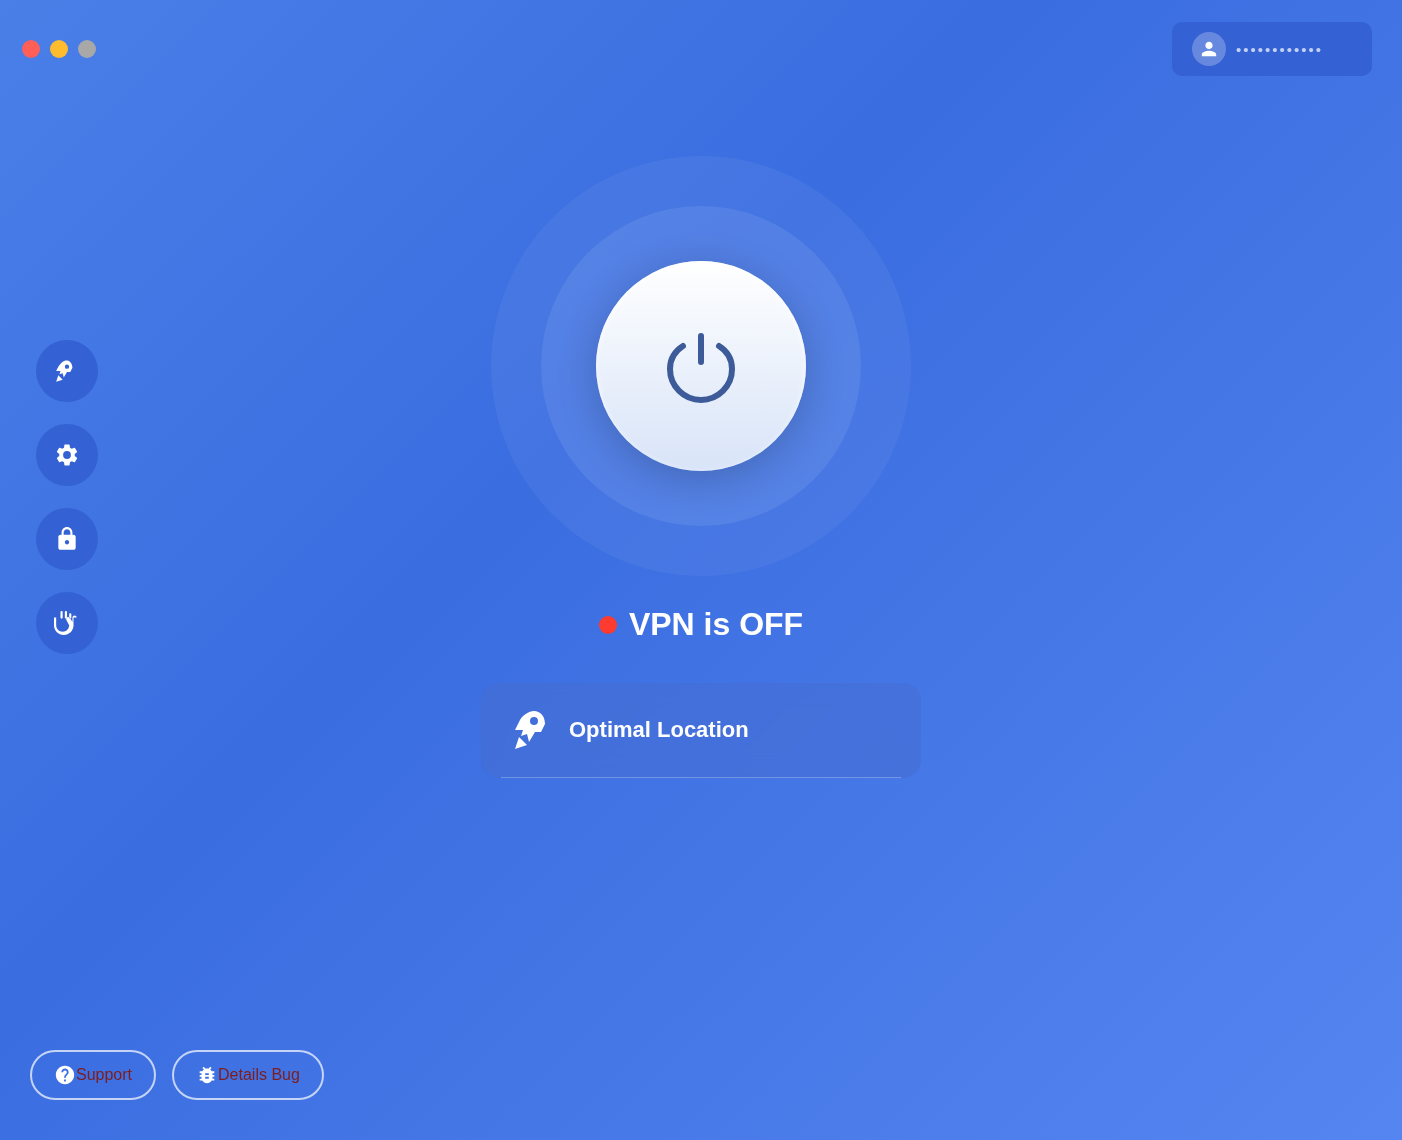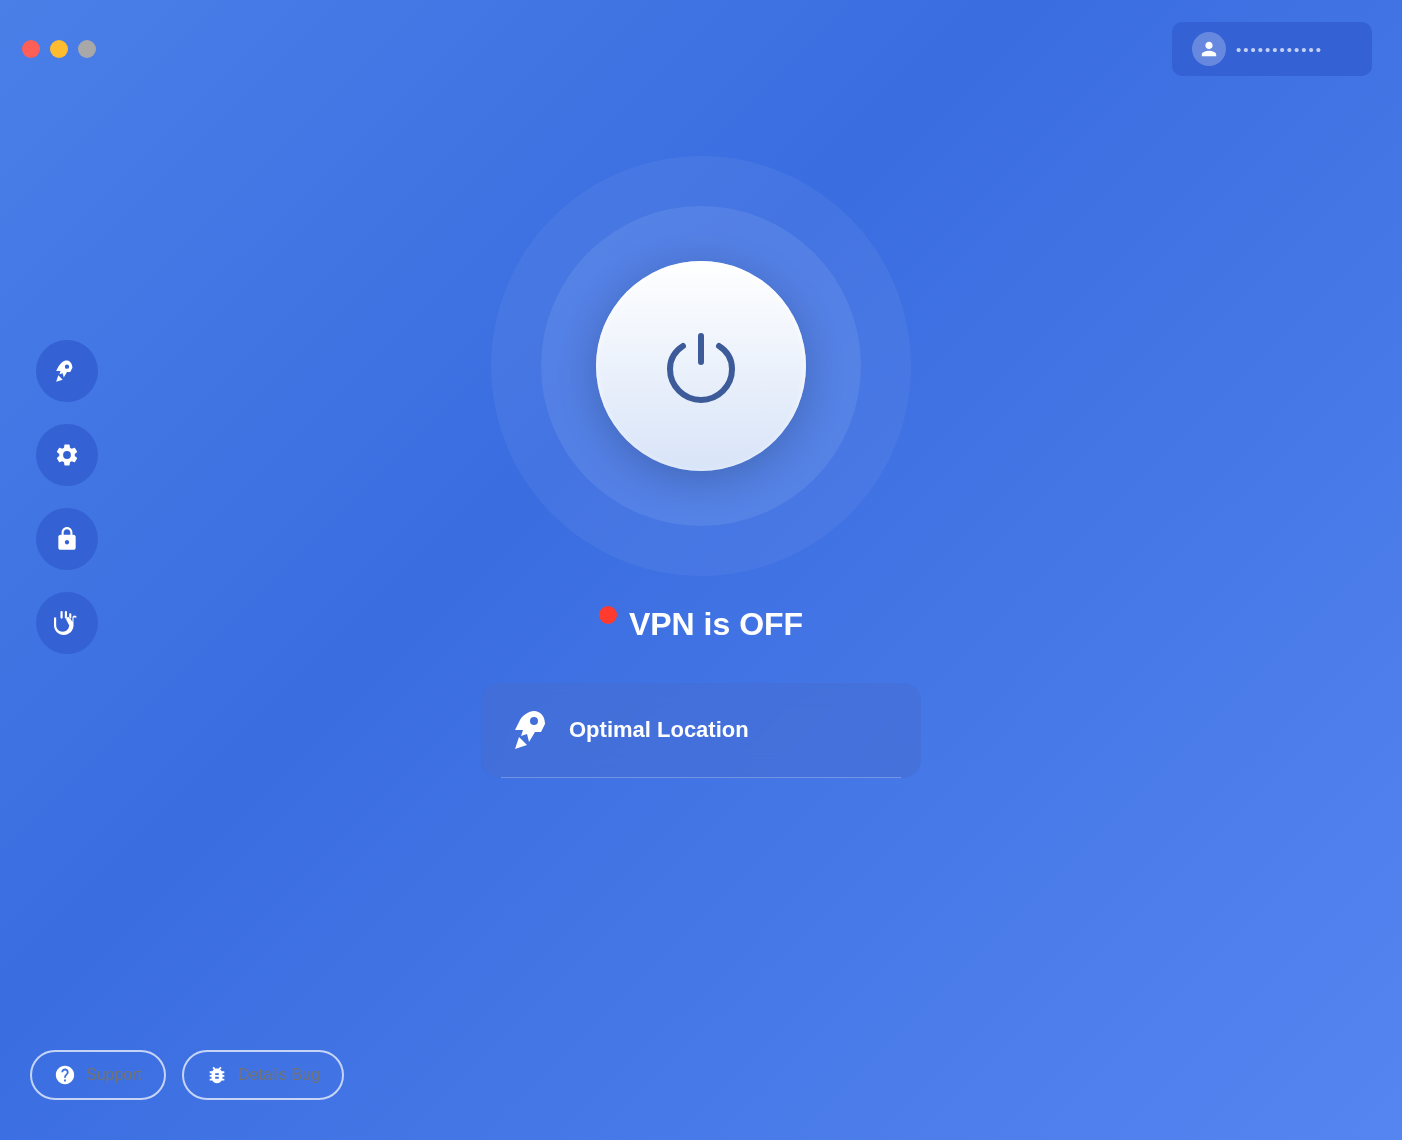--- a/index.html
+++ b/index.html
@@ -158,20 +158,21 @@
       height: 80px;
       stroke: #3d5a99;
       fill: none;
       stroke-width: 5;
       stroke-linecap: round;
     }
 
     
     .vpn-status {
       display: flex;
+      align-items: center;
       gap: 12px;
       margin-top: 30px;
     }
 
     .status-dot {
       width: 18px;
       height: 18px;
       border-radius: 50%;
       background: #ff3b30;
       flex-shrink: 0;
@@ -254,24 +255,24 @@
       position: absolute;
       bottom: 40px;
       left: 30px;
       display: flex;
       gap: 16px;
     }
 
     .bottom-btn {
       display: flex;
       align-items: center;
-      gap: 10px;
+      gap: 0;
       background: transparent;
       border: 2px solid rgba(255,255,255,0.7);
-      color: #737373;
+      color: #7f1d1d;
       padding: 12px 22px;
       border-radius: 30px;
       font-size: 16px;
       cursor: pointer;
       font-weight: 500;
       transition: background 0.2s;
     }
 
     .bottom-btn svg {
       width: 22px;

